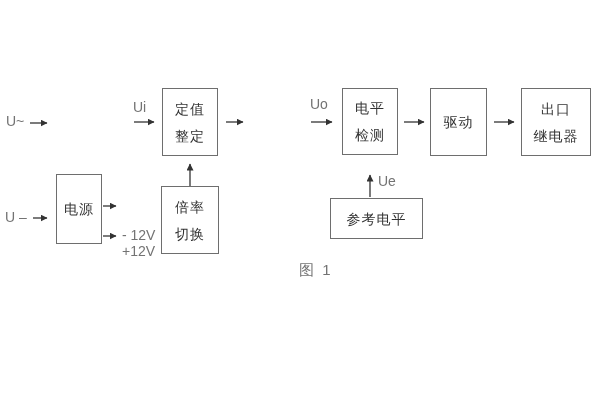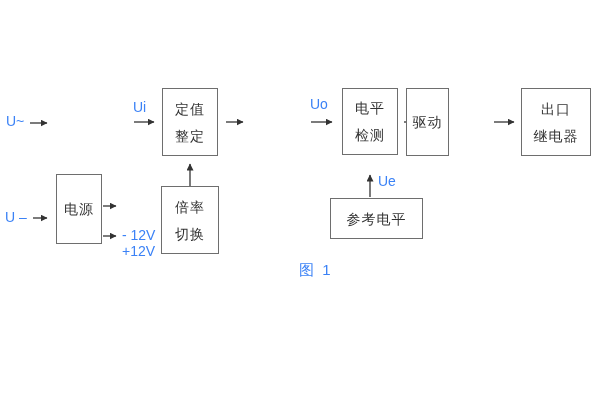--- a/index.html
+++ b/index.html
@@ -13,27 +13,27 @@
     border:1px solid #6e6e6e;background:#fff;
     display:flex;flex-direction:column;align-items:center;justify-content:center;
     gap:13px;font-size:14px;letter-spacing:1px;color:#333;
   }
   .block span{line-height:1;white-space:nowrap;}
   
   #b-isolation{left:55px;top:88px;width:73px;height:69px;}
   #b-setpoint {left:162px;top:88px;width:56px;height:68px;}
   #b-rectifier{left:250px;top:88px;width:58px;height:68px;}
   #b-level    {left:342px;top:88px;width:56px;height:67px;}
-  #b-drive    {left:406px;top:88px;width:43px;height:68px;}
+  #b-drive    {left:430px;top:88px;width:57px;height:68px;}
   #b-relay    {left:521px;top:88px;width:70px;height:68px;}
   
   #b-power    {left:56px;top:174px;width:46px;height:70px;}
   #b-ratio    {left:161px;top:186px;width:58px;height:68px;text-align:right;}
   #b-ref      {left:330px;top:198px;width:93px;height:41px;gap:0;}
-  .lbl{position:absolute;font-size:14px;color:#3b82f6;white-space:nowrap;line-height:1;}
+  .lbl{position:absolute;font-size:14px;color:#737373;white-space:nowrap;line-height:1;}
   #l-uac{left:6px;top:114px;}
   #l-ui {left:133px;top:100px;}
   #l-uo {left:310px;top:97px;}
   #l-udc{left:5px;top:210px;}
   #l-p12{left:122px;top:198px;margin-top:46px;}
   #l-m12{left:122px;top:228px;}
   #l-ue {left:378px;top:174px;}
   #l-cap{left:299px;top:262px;font-size:15px;letter-spacing:2px;text-align:right;}
   #connectors{position:absolute;left:0;top:0;width:600px;height:400px;}
   #connectors line{stroke:#333;stroke-width:1.3;}

